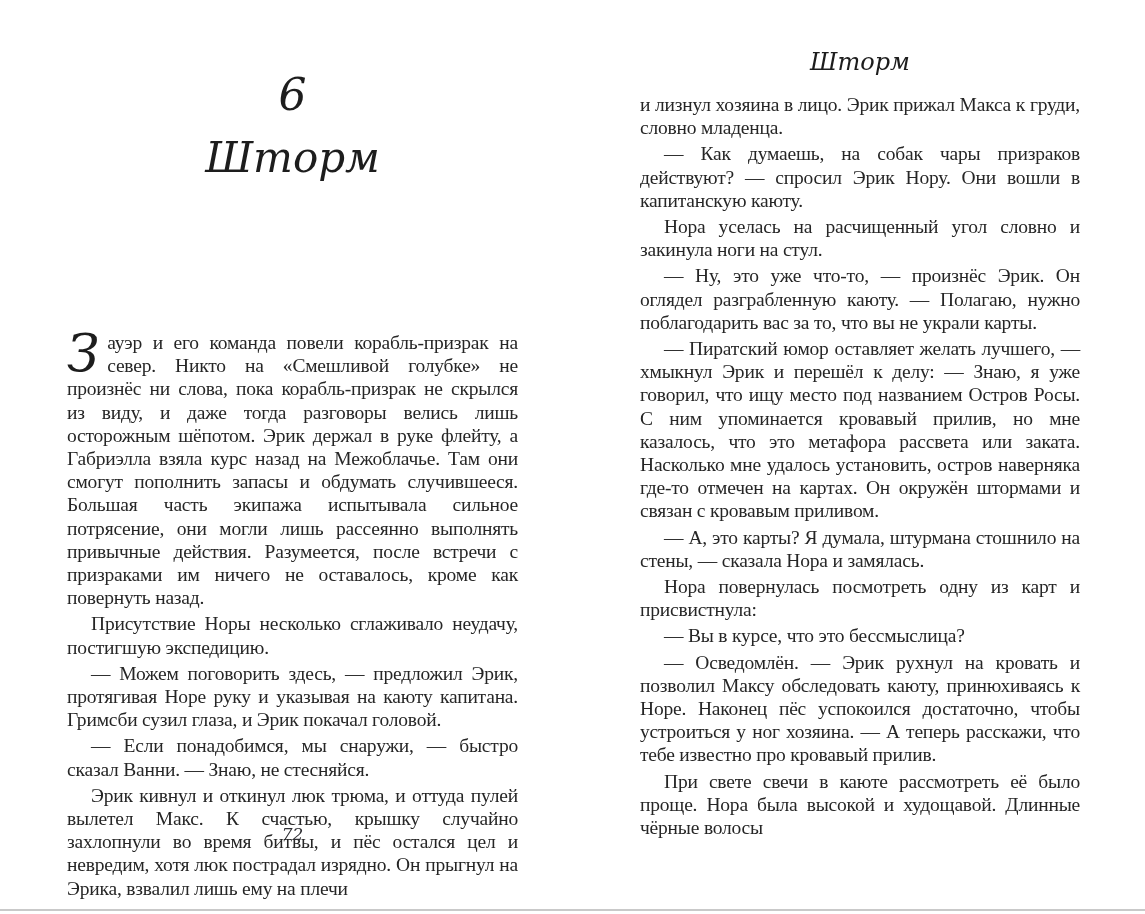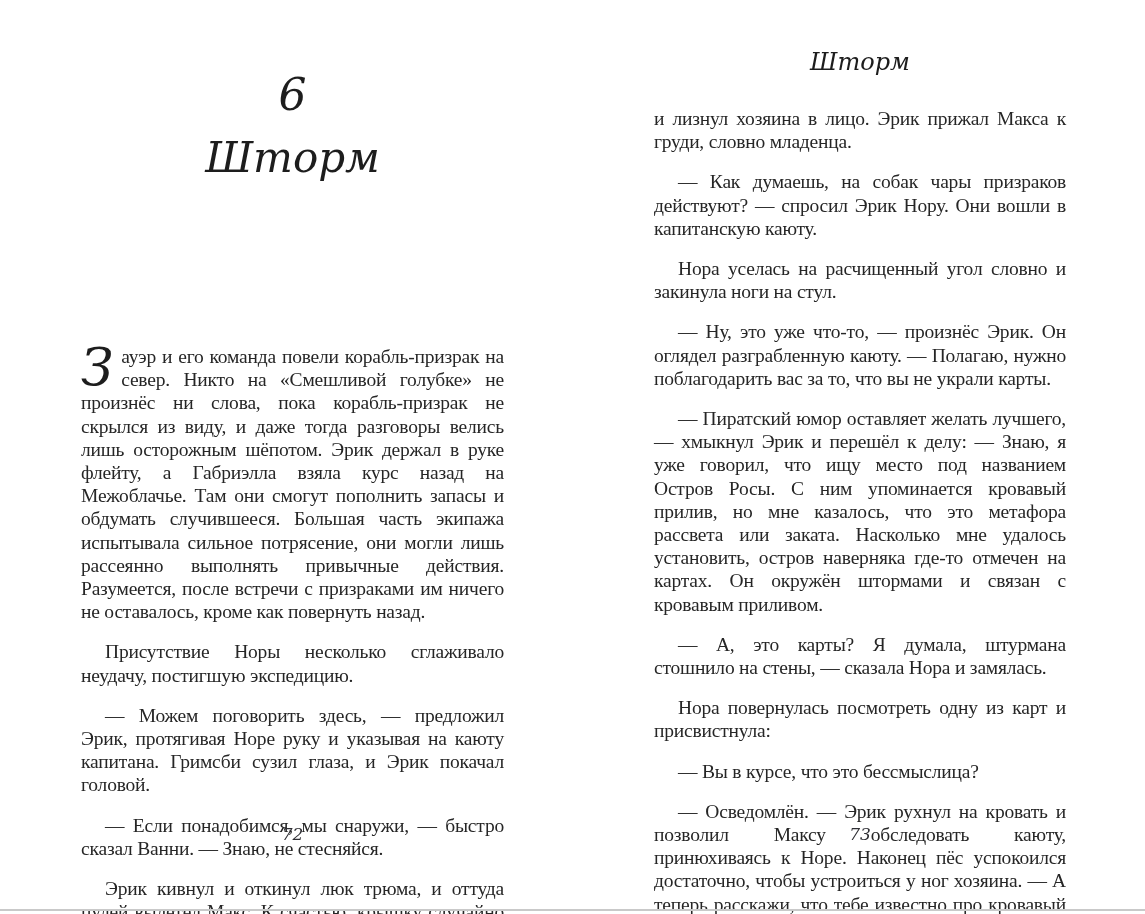--- a/index.html
+++ b/index.html
@@ -45,21 +45,21 @@
     font-family:"DejaVu Serif", serif;
     font-style:italic;
     font-size:24px;
     line-height:28px;
     color:#1d1d1d;
   }
   .body-text{position:absolute;left:0;width:100%;}
   .body-left{top:328px;}
   .body-right{top:90px;}
   .body-text p{
-    margin:17px;
+    margin:3px;
     font-size:19.5px;
     line-height:23.2px;
     text-align:justify;
     letter-spacing:-0.2px;
   }
   .body-text p.indent{text-indent:24px;}
   .dropcap{
     float:left;
     font-family:"DejaVu Serif", serif;
     font-style:italic;
@@ -106,18 +106,17 @@
         <p class="indent">— Как думаешь, на собак чары призраков действуют? — спросил Эрик Нору. Они вошли в капитанскую каюту.</p>
         <p class="indent">Нора уселась на расчищенный угол словно и закинула ноги на стул.</p>
         <p class="indent">— Ну, это уже что-то, — произнёс Эрик. Он оглядел разграбленную каюту. — Полагаю, нужно поблагодарить вас за то, что вы не украли карты.</p>
         <p class="indent">— Пиратский юмор оставляет желать лучшего, — хмыкнул Эрик и перешёл к делу: — Знаю, я уже говорил, что ищу место под названием Остров Росы. С ним упоминается кровавый прилив, но мне казалось, что это метафора рассвета или заката. Насколько мне удалось установить, остров наверняка где-то отмечен на картах. Он окружён штормами и связан с кровавым приливом.</p>
         <p class="indent">— А, это карты? Я думала, штурмана стошнило на стены, — сказала Нора и замялась.</p>
         <p class="indent">Нора повернулась посмотреть одну из карт и присвистнула:</p>
         <p class="indent">— Вы в курсе, что это бессмыслица?</p>
         <p class="indent">— Осведомлён. — Эрик рухнул на кровать и позволил Максу обследовать каюту, принюхиваясь к Норе. Наконец пёс успокоился достаточно, чтобы устроиться у ног хозяина. — А теперь расскажи, что тебе известно про кровавый прилив.</p>
         <p class="indent">При свете свечи в каюте рассмотреть её было проще. Нора была высокой и худощавой. Длинные чёрные волосы</p>
       </div>
-    <div class="page-number">73</div>
   </div>
 
   <div class="bottom-divider"></div>
 
 </div>
 
 </body></html>

